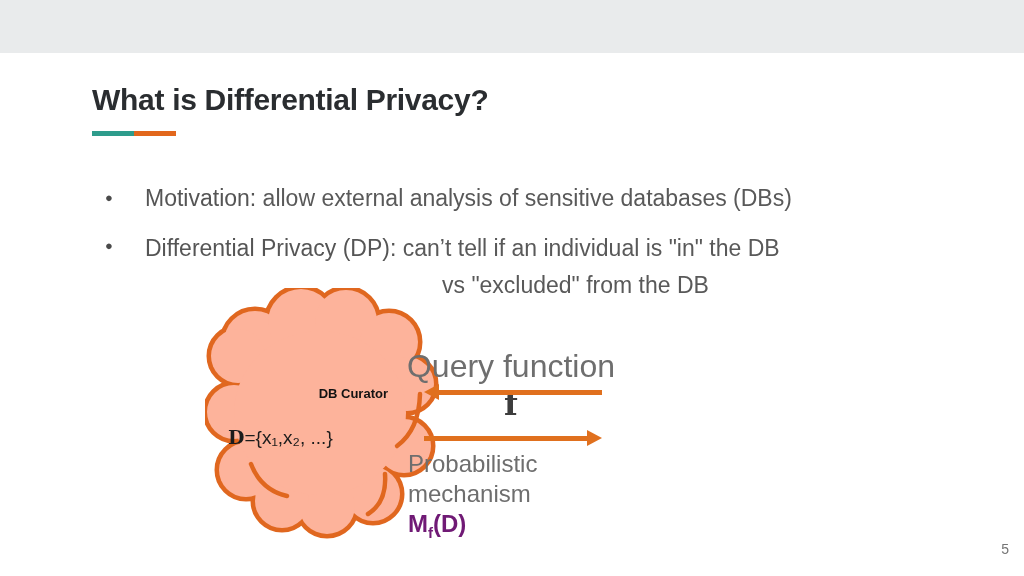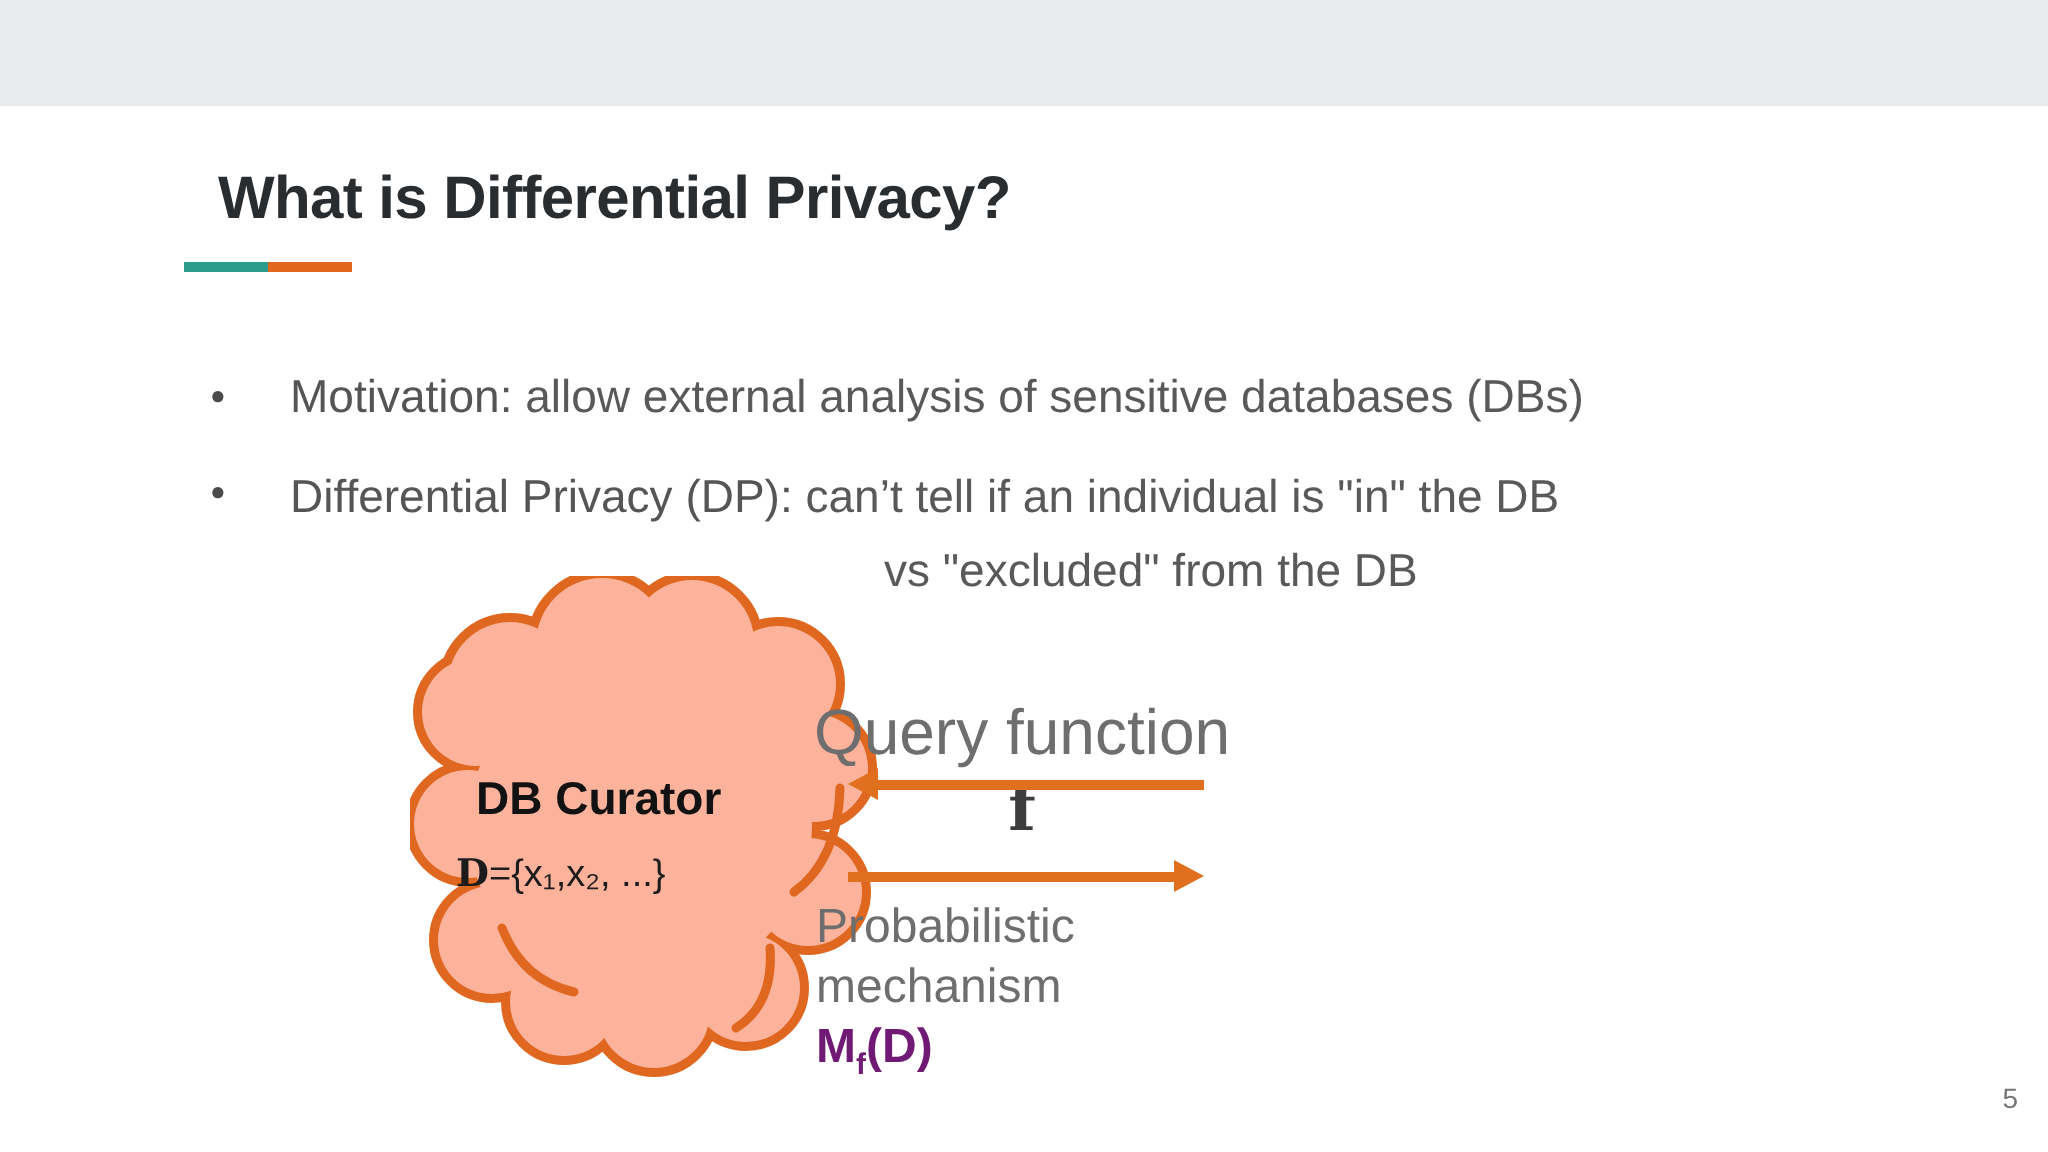--- a/index.html
+++ b/index.html
@@ -8,21 +8,21 @@
     background:#ffffff;
     font-family:"Liberation Sans", sans-serif;
   }
   .slide{position:absolute;inset:0;}
   .topbar{
     position:absolute;left:0;top:0;width:1024px;height:53px;
     background:#e9ebec;
   }
   .title{
     position:absolute;left:92px;top:83px;
-    font-size:30px;font-weight:bold;color:#2a2d30;letter-spacing:-0.3px;margin-left:17px;
+    font-size:30px;font-weight:bold;color:#2a2d30;letter-spacing:-0.3px;
   }
   .title-rule{position:absolute;left:92px;top:131px;height:5px;display:flex;}
   .rule-teal{width:42px;height:5px;background:#2e9c8c;}
   .rule-orange{width:42px;height:5px;background:#e2671c;}
 
   .bullet{
     position:absolute;left:105px;display:flex;align-items:flex-start;
     color:#595959;font-size:23px;line-height:32px;width:800px;
   }
   .bullet .dot{
@@ -30,22 +30,22 @@
   }
   .bullet b{font-weight:normal;color:#555555;text-align:center;}
   .bullet-1{top:182px;}
   .bullet-2{top:230px;}
   .bullet-2 .btext{line-height:37px;}
   .b2-line2{display:block;padding-left:297px;}
 
   
   .cloud-svg{position:absolute;left:205px;top:288px;width:235px;height:252px;}
   .cloud-label{
-    position:absolute;left:238px;top:386px;width:150px;text-align:left;
-    font-size:23px;font-weight:bold;color:#121212;
+    position:absolute;left:238px;top:386px;width:150px;text-align:right;
+    font-size:13px;font-weight:bold;color:#121212;
   }
   .cloud-formula{
     position:absolute;left:228px;top:426px;width:170px;
     font-size:19px;color:#1c1c1c;
   }
   .formula-d{font-family:"DejaVu Serif", serif;font-weight:bold;}
 
   .analyst-ellipse{
     position:absolute;left:602px;top:352px;width:186px;height:106px;
     background:#fbb29a;border:4px solid #dd691f;border-radius:50%;

